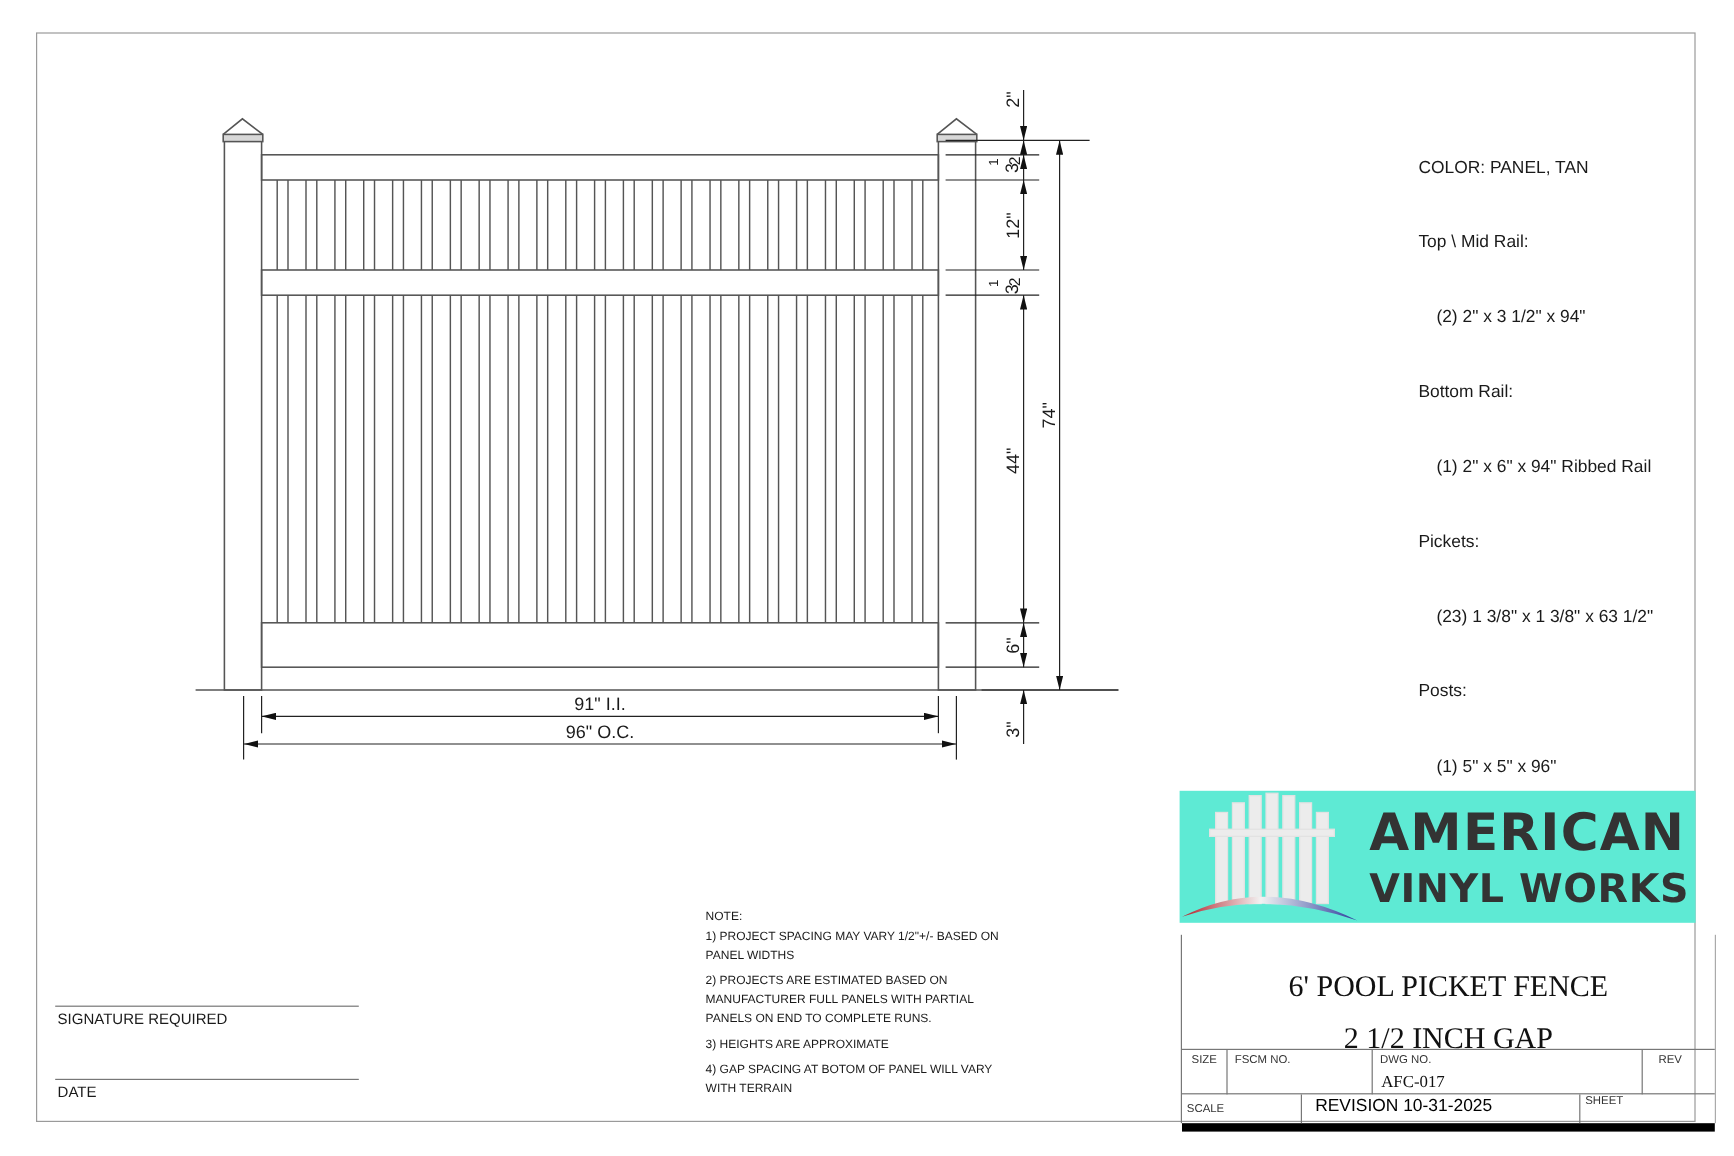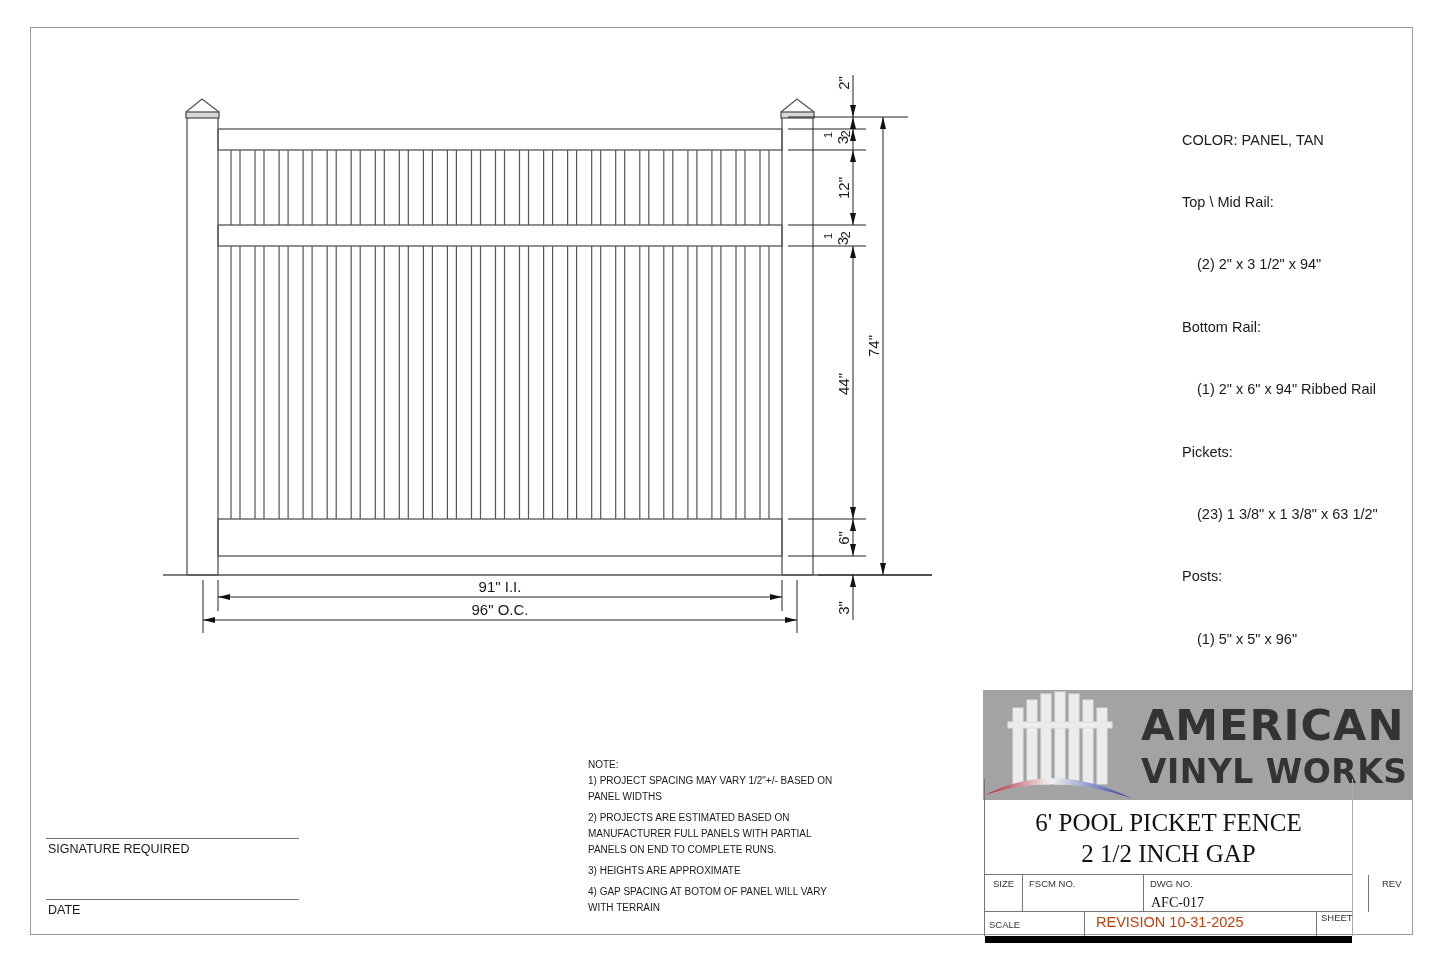--- a/index.html
+++ b/index.html
@@ -6,24 +6,24 @@
   body { width: 1445px; height: 963px; position: relative; overflow: hidden; font-family: "Liberation Sans", sans-serif; color: #1a1a1a; }
   .sheet-border { position: absolute; left: 30px; top: 27px; width: 1383px; height: 908px; border: 1.5px solid #9a9a9a; box-sizing: border-box; }
   svg.drawing { position: absolute; left: 0; top: 0; }
   .dim-text { font-family: "Liberation Sans", sans-serif; font-size: 15px; fill: #1a1a1a; }
   .materials { position: absolute; left: 1182px; top: 88px; font-size: 14.5px; line-height: 20.8px; white-space: pre; }
   .materials .ind { padding-left: 15px; }
   .notes { position: absolute; left: 588px; top: 757px; font-size: 10px; line-height: 16px; width: 260px; }
   .notes p { margin: 0 0 5px 0; }
   .sig-line { position: absolute; left: 46px; width: 253px; border-top: 1px solid #777; }
   .sig-label { position: absolute; left: 48px; font-size: 12.5px; }
-  .logo { position: absolute; left: 983px; top: 690px; width: 430px; height: 110px; background: #a3a3a3; text-decoration: underline; }
+  .logo { position: absolute; left: 983px; top: 659px; width: 430px; height: 110px; background: #5eead4; text-decoration: underline; }
   .logo .w1 { position: absolute; left: 158px; top: 10px; font-family: "DejaVu Sans", sans-serif; font-weight: bold; font-size: 43px; color: #333; letter-spacing: 1px; }
   .logo .w2 { position: absolute; left: 158px; top: 62px; font-family: "DejaVu Sans", sans-serif; font-weight: bold; font-size: 33px; color: #333; letter-spacing: 0.5px; }
-  .title-block { position: absolute; left: 984px; top: 779px; width: 369px; height: 157px; border-left: 1.5px solid #777; border-right: 1.5px solid #aaa; box-sizing: border-box; }
+  .title-block { position: absolute; left: 984px; top: 779px; width: 446px; height: 157px; border-left: 1.5px solid #777; border-right: 1.5px solid #aaa; box-sizing: border-box; }
   .tb-title { position: absolute; left: 0; width: 100%; text-align: center; font-family: "Liberation Serif", serif; font-size: 25px; color: #111; }
   .tb-row { position: absolute; left: 0; width: 100%; border-top: 1px solid #777; }
   .tb-cell { position: absolute; top: 0; height: 100%; border-left: 1px solid #777; box-sizing: border-box; padding-left: 22px; }
   .tb-lbl { position: absolute; font-size: 9.5px; color: #333; }
   .tb-val { position: absolute; font-family: "Liberation Serif", serif; font-size: 14px; color: #111; }
 </style>
 </head>
 <body>
 
 <div class="sheet-border"></div>
@@ -257,38 +257,38 @@
       <rect x="25" y="32" width="104" height="6"></rect>
     </g>
     <path d="M2,105 Q70,70 148,108 Q70,82 2,105 Z" fill="url(#arcg)"></path>
   </svg>
   <div class="w1">AMERICAN</div>
   <div class="w2">VINYL WORKS</div>
 </div>
 
 <div class="title-block">
   <div class="tb-title" style="top:30px">6'  POOL PICKET FENCE</div>
-  <div class="tb-title" style="top:61px">2 1/2 INCH GAP</div>
+  <div class="tb-title" style="top:73px">2 1/2 INCH GAP</div>
 
   <div class="tb-row" style="top:95px;height:37px">
     <span class="tb-lbl" style="left:8px;top:3px">SIZE</span>
     <div class="tb-cell" style="left:37px;width:120px">
       <span class="tb-lbl" style="left:6px;top:3px">FSCM  NO.</span>
     </div>
     <div class="tb-cell" style="left:158px;width:225px">
       <span class="tb-lbl" style="left:6px;top:3px">DWG  NO.</span>
       <span class="tb-val" style="left:7px;top:20px">AFC-017</span>
     </div>
     <div class="tb-cell" style="left:383px;width:46px">
       <span class="tb-lbl" style="left:13px;top:3px">REV</span>
     </div>
   </div>
 
   <div class="tb-row" style="top:132px;height:24px;border-bottom:7px solid #000000">
     <span class="tb-lbl" style="left:4px;top:7px">SCALE</span>
     <div class="tb-cell" style="left:99px;width:232px">
-      <span style="position:absolute;left:11px;top:2px;font-size:14.5px;color:#c2410c">REVISION 10-31-2025</span>
+      <span style="position:absolute;left:11px;top:2px;font-size:14.5px;color:#000000">REVISION 10-31-2025</span>
     </div>
     <div class="tb-cell" style="left:331px;width:98px">
       <span class="tb-lbl" style="left:4px;top:0px">SHEET</span>
     </div>
   </div>
 </div>
 
 </body></html>

